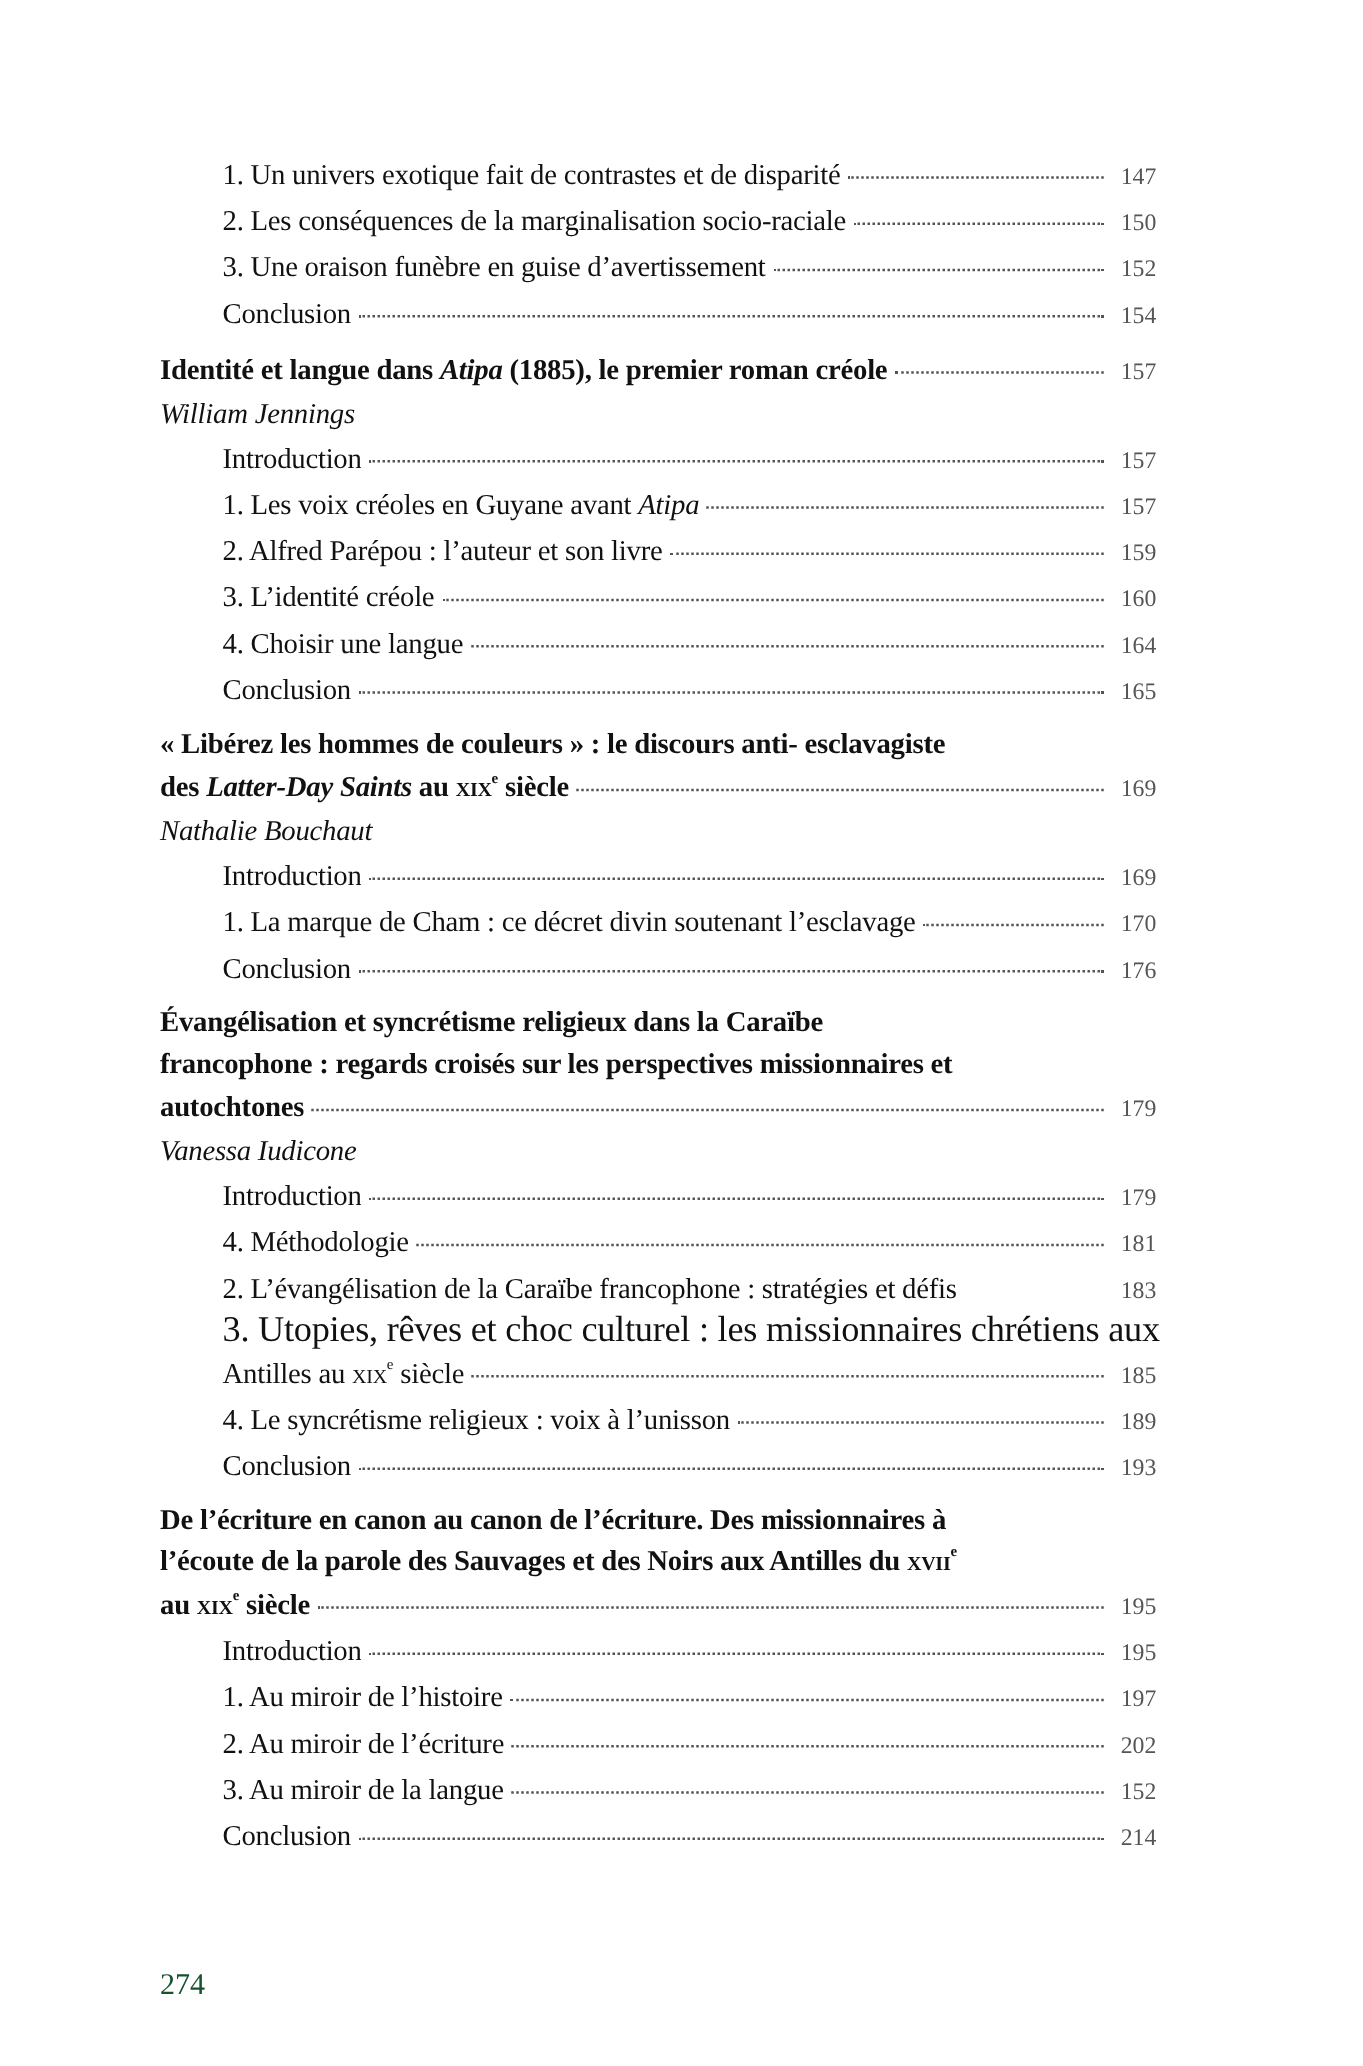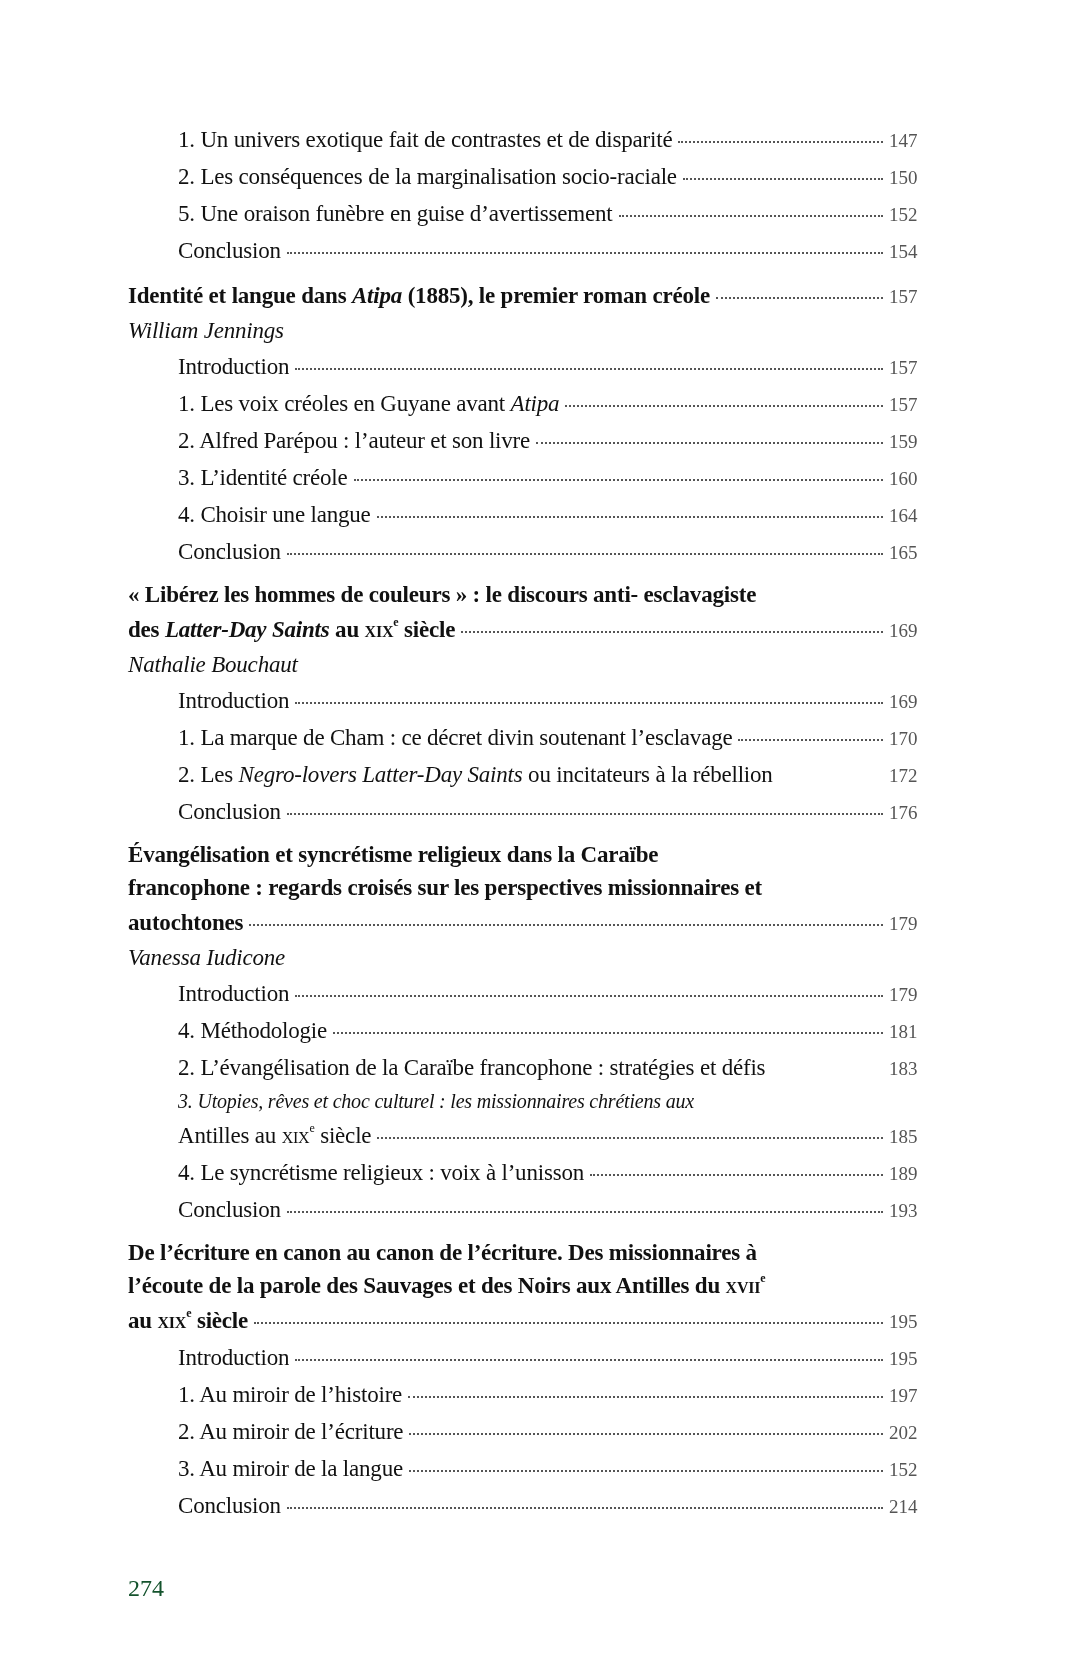--- a/index.html
+++ b/index.html
@@ -14,33 +14,33 @@
     font-size: 23px; line-height: 37px; height: 37px;
     white-space: nowrap;
   }
   .row.sub { padding-left: 50px; }
   .row .txt { flex: 0 1 auto; overflow: hidden; letter-spacing: -0.2px; }
   .row .leader {
     flex: 1 1 auto; margin: 0 6px; height: 1px;
     border-bottom: 2px dotted #555; position: relative; top: -4px; min-width: 10px;
   }
   .row .pg {
-    flex: 0 0 auto; font-size: 19px; color: #555; min-width: 36px; 
+    flex: 0 0 auto; font-size: 19px; color: #555; min-width: 36px; text-align: right;
     font-family: "Liberation Serif", serif;
   }
   .row.bold .txt { font-weight: bold; }
   .gap { height: 8px; }
   .headline {
     font-size: 23px; line-height: 33px; font-weight: bold; letter-spacing: -0.2px;
     white-space: nowrap;
   }
   .author { font-size: 23px; line-height: 34px; height: 34px; letter-spacing: -0.2px; font-style: italic; }
   .sc { font-variant: small-caps; }
   sup { font-size: 12px; line-height: 0; position: relative; top: -2px; }
-  .cont { padding-left: 50px; font-size: 20px; line-height: 31px; letter-spacing: -0.2px; white-space: nowrap; font-style: italic; }
+  .cont { padding-left: 50px; font-size: 29px; line-height: 31px; letter-spacing: -0.2px; white-space: nowrap; }
   .folio {
     position: absolute; left: 128px; top: 1575px;
     font-size: 24px; color: #14532d;
   }
   em { }
 </style>
 </head>
 <body>
 
 <div class="page">
@@ -49,21 +49,21 @@
     <span class="txt">1. Un univers exotique fait de contrastes et de disparité</span>
     <span class="leader"></span>
     <span class="pg">147</span>
   </div>
   <div class="row sub">
     <span class="txt">2. Les conséquences de la marginalisation socio-raciale</span>
     <span class="leader"></span>
     <span class="pg">150</span>
   </div>
   <div class="row sub">
-    <span class="txt">5. Une oraison funèbre en guise d’avertissement</span>
+    <span class="txt">3. Une oraison funèbre en guise d’avertissement</span>
     <span class="leader"></span>
     <span class="pg">152</span>
   </div>
   <div class="row sub">
     <span class="txt">Conclusion</span>
     <span class="leader"></span>
     <span class="pg">154</span>
   </div>
 
   <div class="gap"></div>
@@ -116,25 +116,20 @@
   <div class="author">Nathalie Bouchaut</div>
   <div class="row sub">
     <span class="txt">Introduction</span>
     <span class="leader"></span>
     <span class="pg">169</span>
   </div>
   <div class="row sub">
     <span class="txt">1. La marque de Cham : ce décret divin soutenant l’esclavage</span>
     <span class="leader"></span>
     <span class="pg">170</span>
-  </div>
-  <div class="row sub">
-    <span class="txt"><span>2. Les </span><em>Negro-lovers Latter-Day Saints</em><span> ou incitateurs à la rébellion</span></span>
-    <span class="leader" style="border-bottom-color:transparent"></span>
-    <span class="pg">172</span>
   </div>
   <div class="row sub">
     <span class="txt">Conclusion</span>
     <span class="leader"></span>
     <span class="pg">176</span>
   </div>
 
   <div class="gap"></div>
 
   <div class="headline">Évangélisation et syncrétisme religieux dans la Caraïbe</div>

